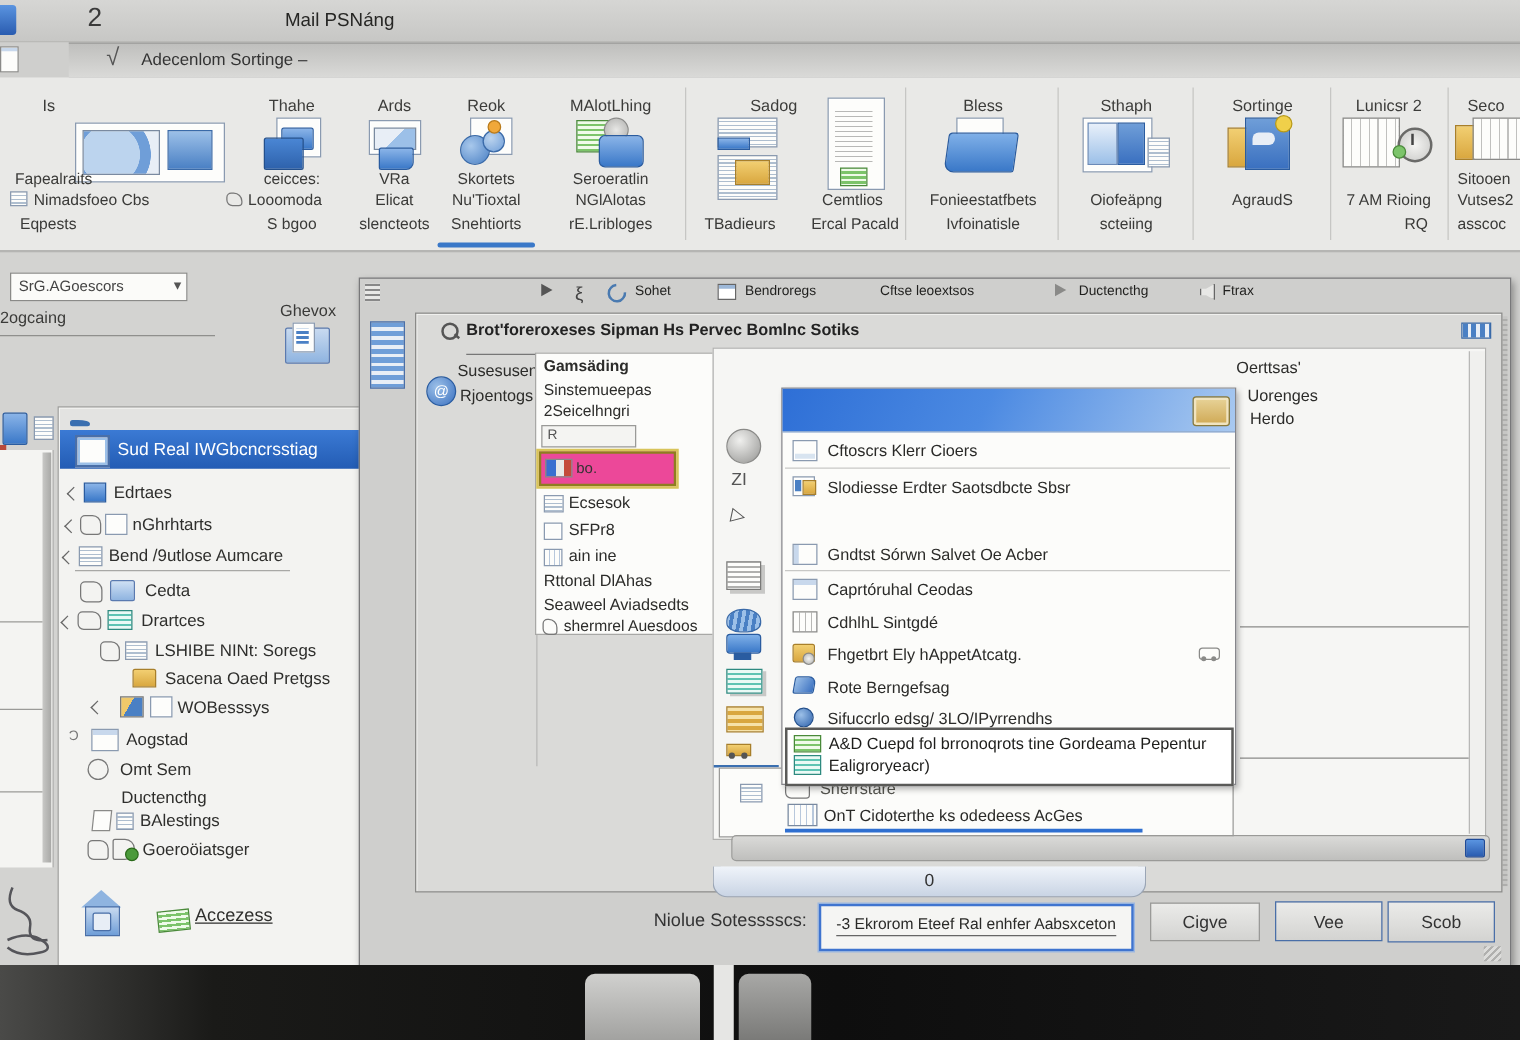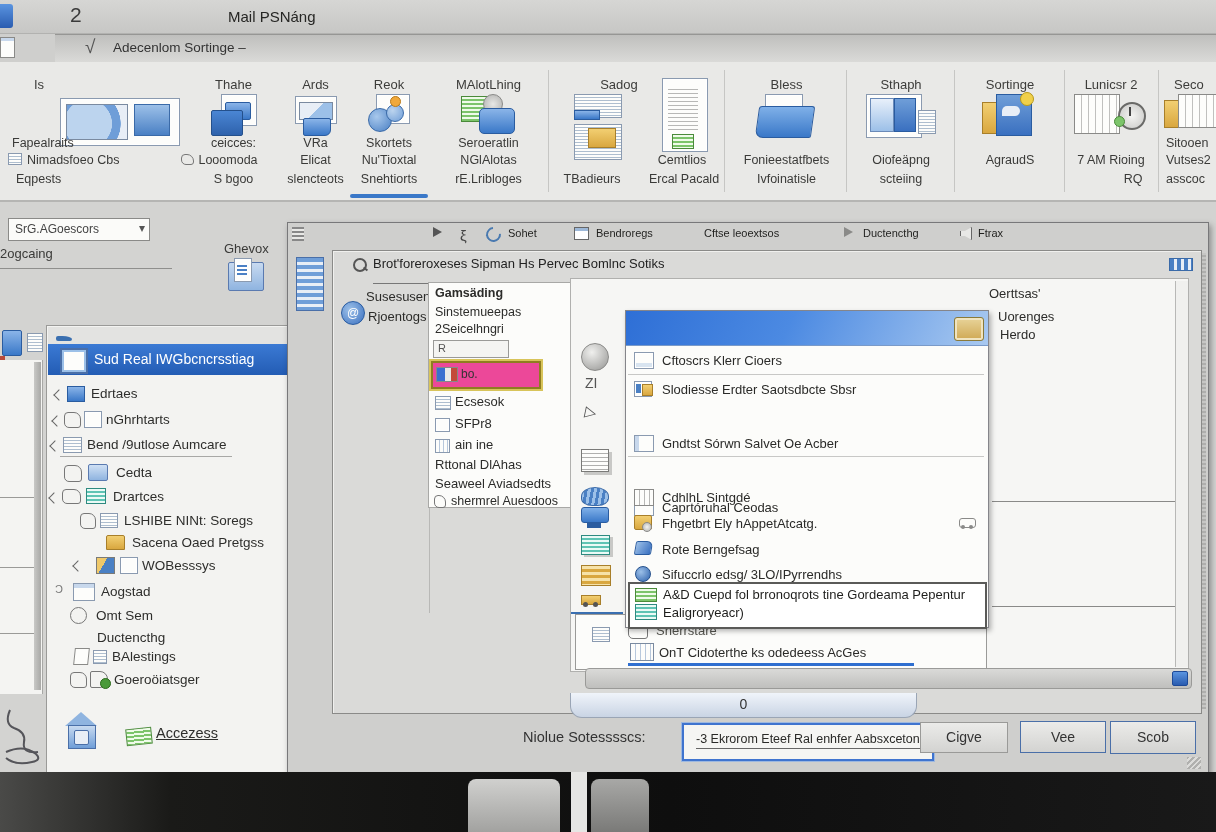--- a/index.html
+++ b/index.html
@@ -363,21 +363,21 @@
 
     <div class="abs" style="left:8px;top:34px;width:26px;height:52px;background:repeating-linear-gradient(#6f9ed8 0 4px,#e8eef6 4px 7px);border:1px solid #4a6fa8;"></div>
 
     <div class="abs" style="left:909px;top:30px;width:9px;height:456px;background:repeating-linear-gradient(#c6c6c4 0 2px,#aeaeac 2px 4px);"></div>
     <div class="abs" style="left:899px;top:534px;width:14px;height:12px;background:repeating-linear-gradient(135deg,#b0b0ae 0 2px,#dcdcda 2px 4px);"></div>
   </div>
 
   <div id="inner">
     <span class="abs" style="left:20px;top:7px;width:10px;height:10px;border:2px solid #555;border-radius:50%;"></span>
     <span class="abs" style="left:30px;top:17px;width:5px;height:2px;background:#555;transform:rotate(40deg);"></span>
-    <span class="txt" style="left:40px;top:5px;font-size:13px;font-weight:400;color:#222;border-bottom:1px solid #777;padding-bottom:12px;">Brot'foreroxeses Sipman Hs Pervec Bomlnc Sotiks</span>
+    <span class="txt" style="left:40px;top:5px;font-size:13px;font-weight:700;color:#222;border-bottom:1px solid #777;padding-bottom:12px;">Brot'foreroxeses Sipman Hs Pervec Bomlnc Sotiks</span>
     <div class="abs" style="left:836px;top:7px;width:22px;height:11px;background:repeating-linear-gradient(90deg,#4a80c4 0 4px,#e8eef6 4px 7px);border:1px solid #3a6aa8;"></div>
     <span class="txt" style="left:33px;top:38px;font-size:13px;color:#2c2c2a;">Susesusena</span>
     <span class="txt" style="left:35px;top:58px;font-size:13px;color:#2c2c2a;">Rjoentogs</span>
     <span class="abs roundic" style="left:8px;top:50px;width:22px;height:22px;background:radial-gradient(circle at 35% 35%,#9cc0e8,#3a70c0);border:1px solid #2a5ca0;color:#fff;font-size:12px;text-align:center;line-height:22px;">@</span>
 
     <div class="abs" style="left:96px;top:32px;width:1px;height:330px;background:#b8b8b6;"></div>
   </div>
 
   <div id="dlist">
     <span class="litem" style="top:3px;font-weight:600;">Gamsäding</span>
@@ -454,21 +454,21 @@
           <span class="abs goldbox" style="left:8px;top:3px;width:9px;height:10px;"></span>
           <span class="abs" style="left:2px;top:3px;width:5px;height:9px;background:#4a80c4;"></span>
         </span>
         <span class="mlabel">Slodiesse Erdter Saotsdbcte Sbsr</span>
       </div>
     <div class="mrow" style="top:120px;">
         <span class="mico sheet" style="box-shadow:inset 4px 0 0 #c8d8ec;"></span>
         <span class="mlabel">Gndtst Sórwn Salvet Oe Acber</span>
       </div>
     <div class="msep" style="top:145px;"></div>
-    <div class="mrow" style="top:148px;margin-top:36px;">
+    <div class="mrow" style="top:148px;">
         <span class="mico sheet" style="box-shadow:inset 0 4px 0 #c8d8ec;"></span>
         <span class="mlabel">Caprtóruhal Ceodas</span>
       </div>
     <div class="mrow" style="top:174px;">
         <span class="mico" style="background:repeating-linear-gradient(90deg,#fdfdfb 0 4px,#b8b8b6 4px 5px),repeating-linear-gradient(#fdfdfb 0 4px,#b8b8b6 4px 5px);border:1px solid #8a8a88;"></span>
         <span class="mlabel">CdhlhL Sintgdé</span>
       </div>
     <div class="mrow" style="top:200px;">
         <span class="mico">
           <span class="abs goldbox" style="left:0;top:0;width:16px;height:13px;border-radius:2px;"></span>
@@ -502,21 +502,21 @@
   </div>
 
   <div class="abs" style="left:585px;top:668px;width:605px;height:19px;background:linear-gradient(#dadad8,#bfbfbd);border:1px solid #9a9a98;border-radius:4px;">
     <div class="abs" style="right:3px;top:2px;width:14px;height:13px;background:linear-gradient(#5a94e0,#2a5cb0);border:1px solid #1e4a98;border-radius:2px;"></div>
   </div>
   <div class="abs" style="left:570px;top:693px;width:345px;height:24px;background:linear-gradient(#f0f4fa,#c9d4e4);border:1px solid #9aa5b5;border-top:none;border-radius:0 0 12px 12px;text-align:center;">
     <span style="font-size:14px;color:#333;line-height:22px;">0</span>
   </div>
 
   <div class="txt" style="left:523px;top:729px;font-size:14.5px;color:#333;">Niolue Sotesssscs:</div>
-  <div class="abs" style="left:655px;top:723px;width:248px;height:34px;background:#f5f5f3;border:2px solid #3f74cf;box-shadow:0 0 0 1px #9db8e0;margin-left:27px;">
+  <div class="abs" style="left:655px;top:723px;width:248px;height:34px;background:#f5f5f3;border:2px solid #3f74cf;box-shadow:0 0 0 1px #9db8e0;">
     <span class="txt" style="left:12px;top:7px;font-size:12.5px;color:#2a2a28;border-bottom:1px solid #666;padding-bottom:2px;">-3 Ekrorom Eteef Ral enhfer Aabsxceton</span>
   </div>
   <div class="btn" style="left:920px;top:722px;width:86px;height:29px;line-height:29px;border:1px solid #9a9a98;">Cigve</div>
   <div class="btn" style="left:1020px;top:721px;width:84px;height:30px;line-height:30px;border:1px solid #4a6fa8;">Vee</div>
   <div class="btn" style="left:1110px;top:721px;width:84px;height:31px;line-height:31px;border:1px solid #4a6fa8;">Scob</div>
 
   <div id="band">
     <div class="abs" style="left:468px;top:7px;width:92px;height:53px;background:linear-gradient(#d0d0ce,#a2a2a0);border-radius:8px 8px 0 0;"></div>
     <div class="abs" style="left:571px;top:0;width:16px;height:60px;background:#e6e6e4;"></div>
     <div class="abs" style="left:591px;top:7px;width:58px;height:53px;background:linear-gradient(#a8a8a6,#7a7a78);border-radius:8px 8px 0 0;"></div>

